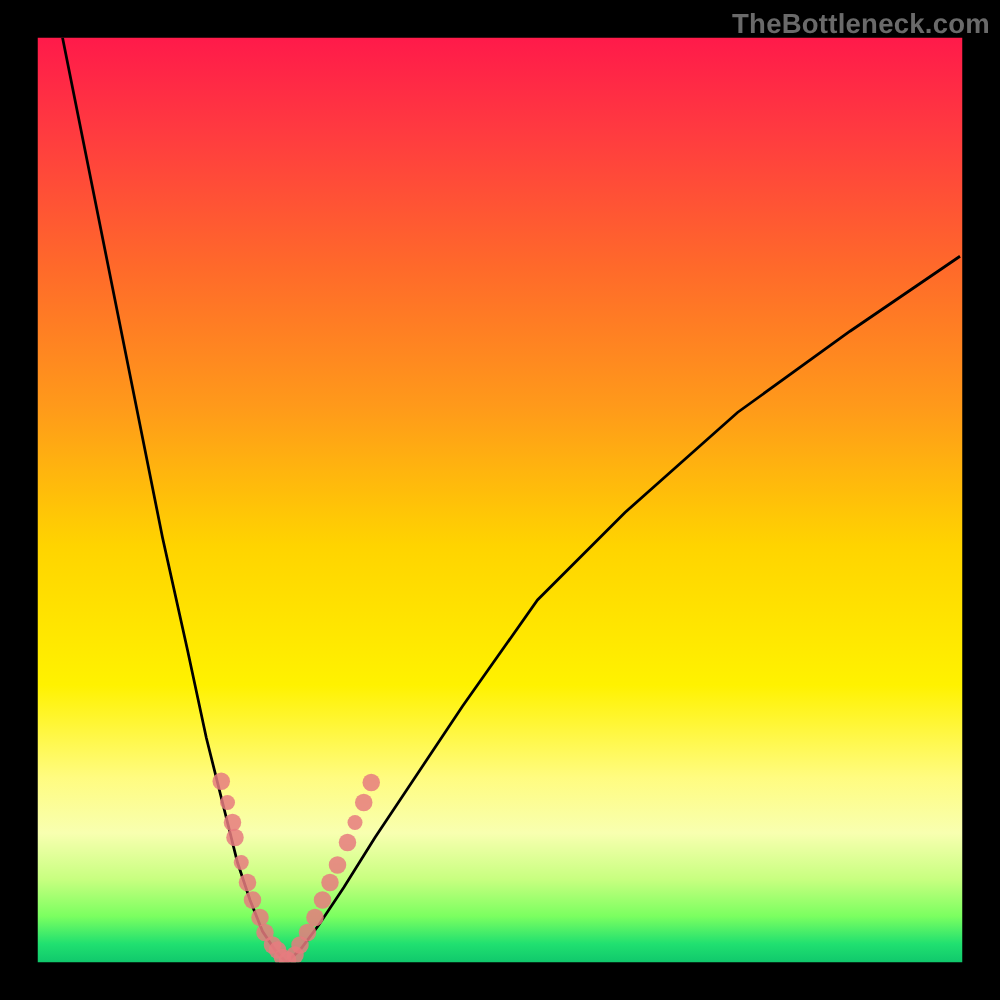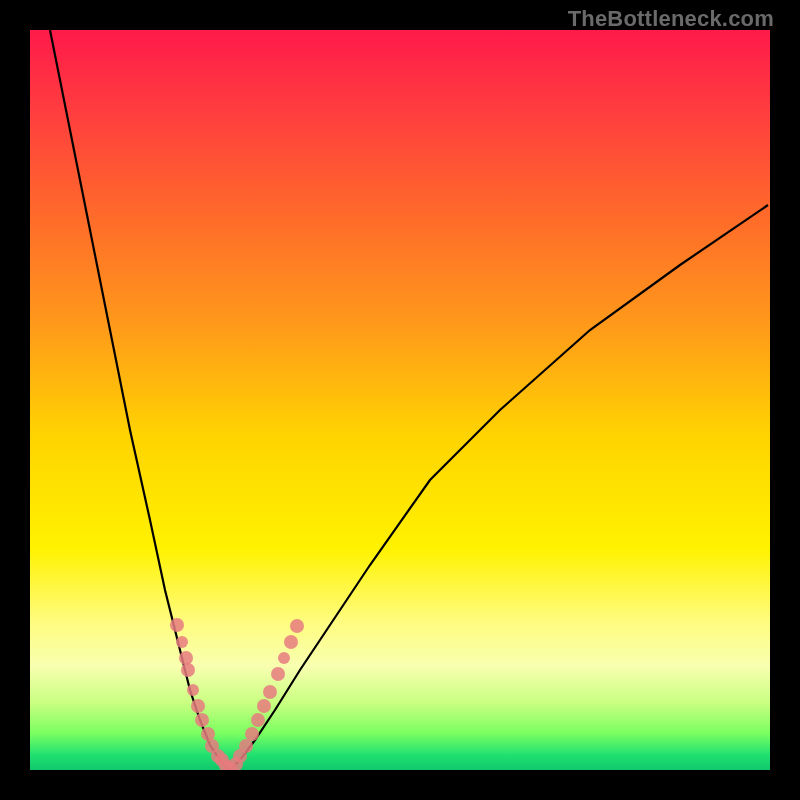--- a/index.html
+++ b/index.html
@@ -39,21 +39,21 @@
       #f8ffb0 86%,
       #c8ff80 91%,
       #7bff60 95%,
       #20e070 98%,
       #10c86c 100%
     );
   }
   .watermark {
     position: absolute;
     top: 6px;
-    right: 26px;
+    right: 8px;
     color: #6a6a6a;
     font-size: 22px;
     font-weight: 600;
     user-select: none;
     letter-spacing: 0.2px;
   }
   svg.curve {
     position: absolute;
     inset: 0;
   }

